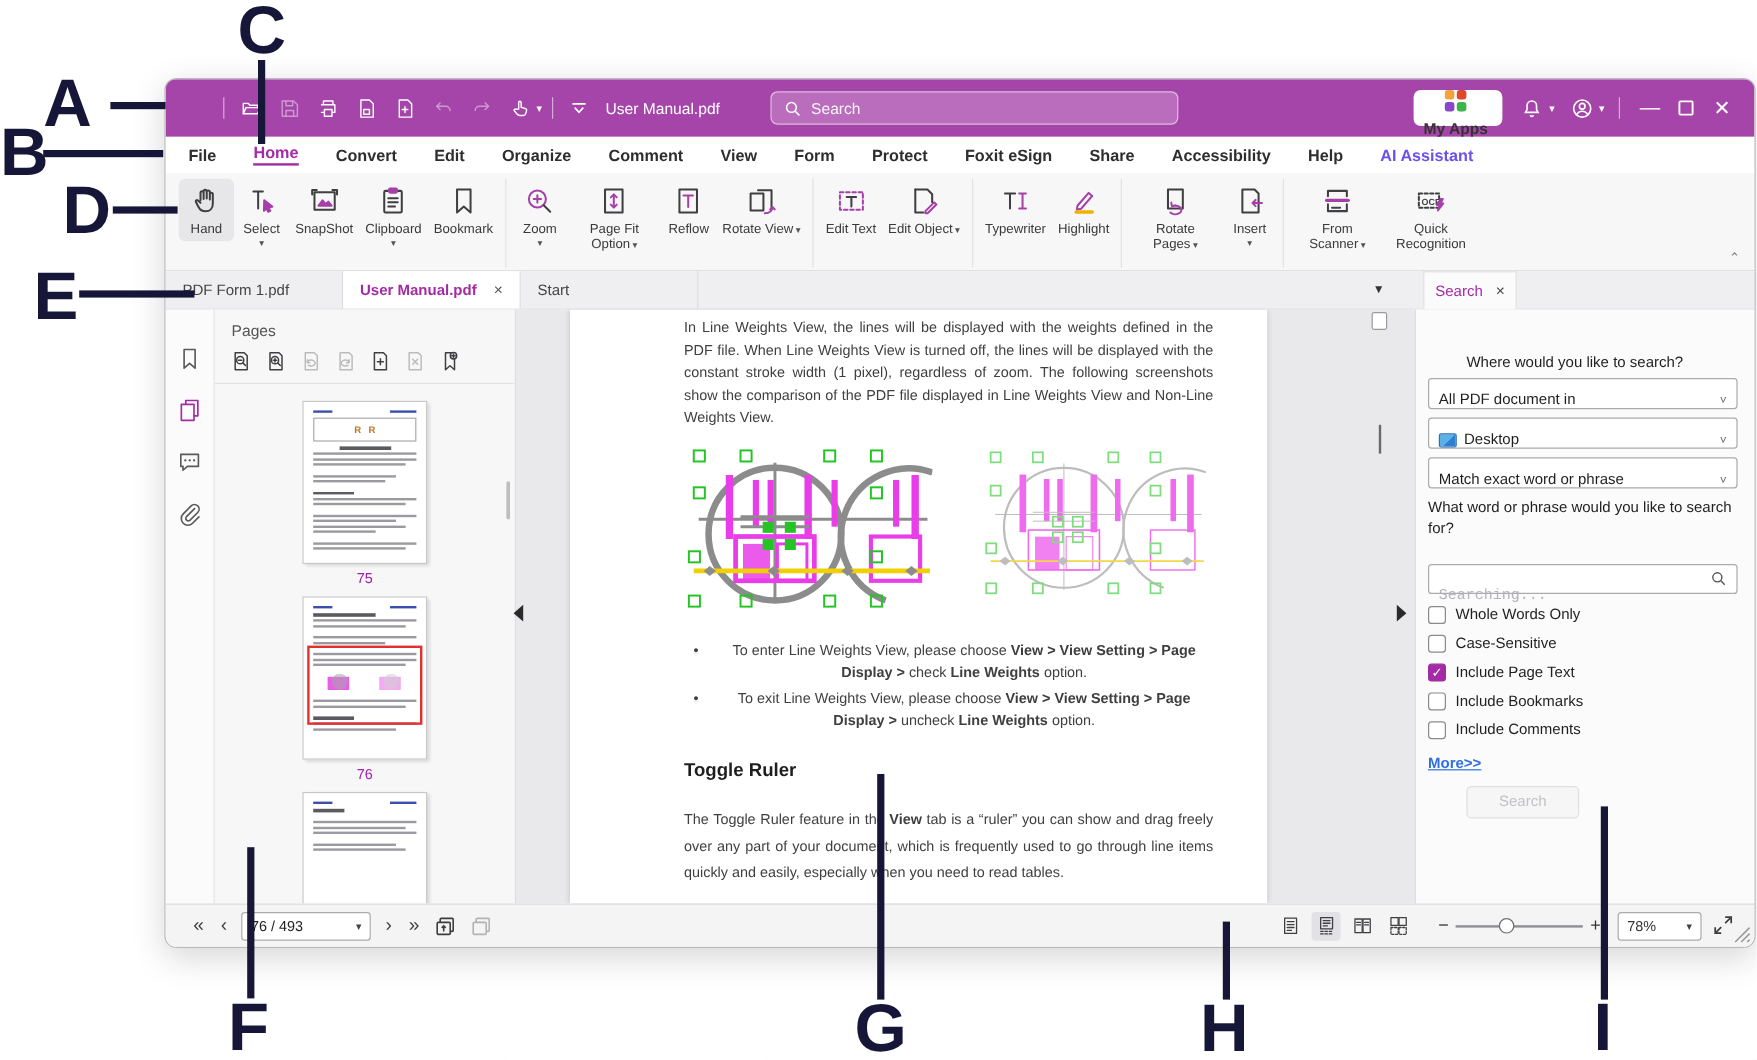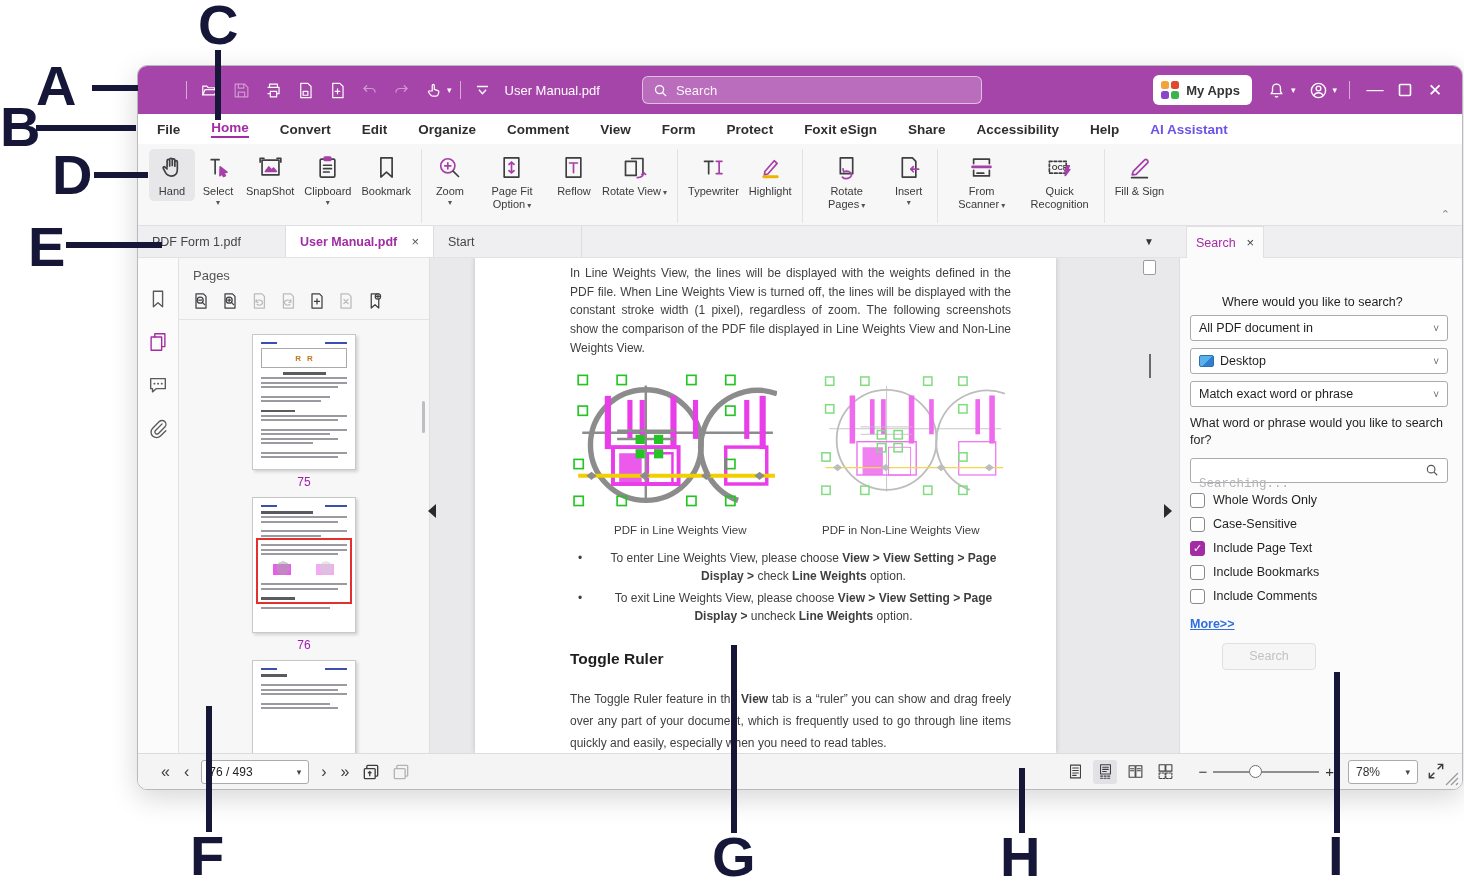--- a/index.html
+++ b/index.html
@@ -24,21 +24,21 @@
   .tb-caret { font-size:9px; margin-left:-2px; margin-right:2px; }
   .tb-title { font-size:13px; margin-left:6px; white-space:nowrap; }
   .tb-search { margin-left:42px; width:340px; height:28px; border-radius:6px;
                background:rgba(255,255,255,.22); border:1px solid rgba(255,255,255,.55);
                display:flex; align-items:center; padding:0 10px; gap:8px; }
   .tb-search input { background:transparent; border:none; outline:none; color:#fff;
                      font-size:13px; width:100%; font-family:inherit; }
   .tb-search input::placeholder { color:rgba(255,255,255,.92); }
   .tb-right { margin-left:auto; display:flex; align-items:center; }
   .myapps { background:#fff; color:#333; border-radius:6px; height:30px; padding:0 12px 0 8px;
-            display:flex; align-items:center; gap:7px; font-size:13px; font-weight:bold; }
+            display:flex; align-items:center; gap:7px; font-size:13px; font-weight:bold;flex-direction:column; }
   .myapps .dots { display:grid; grid-template-columns:8px 8px; grid-gap:2px; }
   .myapps .dots i { width:8px; height:8px; border-radius:2.5px; display:block; }
   .winbtn { width:30px; height:30px; display:flex; align-items:center; justify-content:center;
             font-size:17px; color:#fff; }
 
   
   .menubar { height:30px; background:#fff; display:flex; align-items:center; gap:31px;
              padding:0 0 0 19px; flex:0 0 auto; }
   .menu-item { font-size:13.5px; font-weight:bold; color:#2e2e2e; white-space:nowrap; cursor:default; }
   .menu-item.active { color:#a32ba3; border-bottom:2.5px solid #a32ba3; padding-bottom:1px; }
@@ -134,26 +134,26 @@
   .doc-tick { position:absolute; right:28px; top:96px; width:2px; height:24px; background:#6a6a6e; }
   .panel-expand { position:absolute; right:7px; top:246px; width:0; height:0;
                   border-top:7px solid transparent; border-bottom:7px solid transparent;
                   border-left:8px solid #2a2a2a; }
 
   
   .searchpanel { width:283px; background:#fbfbfc; border-left:1px solid #dddde0; flex:0 0 auto;
                  padding:36px 14px 0 10px; font-size:12.5px; color:#1f1f1f; }
   .sp-label { margin-bottom:5px; line-height:1.3;margin-left:32px; }
   .sp-select { height:26px; background:#fff; border:1px solid #ababaf; border-radius:3px;
-               display:flex; align-items:center; padding:0 8px; margin-bottom:7px; gap:6px; }
+               display:flex; align-items:flex-end; padding:0 8px; margin-bottom:7px; gap:6px; }
   .sp-select .val { flex:1; white-space:nowrap; overflow:hidden; }
   .sp-select .dd { color:#666; font-size:10px; }
   .desktop-ic { width:15px; height:12px; border-radius:2px;
                 background:linear-gradient(135deg,#59b1e8 0 55%, #2f7fd0 55%); border:1px solid #2f6fb0; }
-  .sp-q2 { margin:8px 0 10px; }
+  .sp-q2 { margin:8px 0 22px; }
   .sp-input { height:25px; background:#fff; border:1px solid #ababaf; border-radius:3px;
               display:flex; align-items:center; padding:0 8px; margin-bottom:10px; }
   .sp-input input { border:none; outline:none; flex:1; font-size:12.5px; color:#333;
                     font-family:Liberation Mono, monospace; background:transparent;margin-top:28px; }
   .sp-input input::placeholder { color:#b4b4b8; }
   .sp-input svg { width:14px; height:14px; color:#555; }
   .sp-check { display:flex; align-items:center; gap:8px; margin-bottom:9px; }
   .sp-box { width:15px; height:15px; border:1px solid #8a8a8e; border-radius:3px; background:#fff;
             display:flex; align-items:center; justify-content:center; flex:0 0 auto; }
   .sp-box.on { background:#a32ba3; border-color:#a32ba3; color:#fff; font-size:11px; }
@@ -388,20 +388,37 @@
                 <rect x="4" y="6.5" width="9.5" height="12.5"></rect>
                 <path d="M9.5 4h10v13"></path>
                 <path stroke="#a63fa8" d="M14.5 21c3.5 0 5.5-1.8 5.7-4.4M18.5 18.2l1.7-1.7 1.7 1.7"></path>
               </svg></span>
             <span>Rotate View<span class="rb-caret inline">▾</span></span>
           </div>
         </div>
         <div class="rb-group">
           <div class="rb-btn">
             <span class="ric"><svg viewBox="0 0 24 24" fill="none" stroke="#3f3f42" stroke-width="1.5" stroke-linecap="round" stroke-linejoin="round">
+                <rect stroke="#a63fa8" stroke-dasharray="2.6 2" x="3.5" y="5.5" width="17" height="13"></rect>
+                <path d="M8.5 9h7M12 9v7"></path>
+              </svg></span>
+            <span>Edit Text</span>
+          </div>
+          <div class="rb-btn">
+            <span class="ric"><svg viewBox="0 0 24 24" fill="none" stroke="#3f3f42" stroke-width="1.5" stroke-linecap="round" stroke-linejoin="round">
+                <path d="M6 3.5h9l3.5 3.5v6"></path>
+                <path d="M6 3.5v17h6"></path>
+                <path stroke="#a63fa8" d="M13.5 19.5l6.5-6.5 1.6 1.6-6.5 6.5h-1.6z"></path>
+              </svg></span>
+            <span>Edit Object<span class="rb-caret inline">▾</span></span>
+          </div>
+        </div>
+        <div class="rb-group">
+          <div class="rb-btn">
+            <span class="ric"><svg viewBox="0 0 24 24" fill="none" stroke="#3f3f42" stroke-width="1.5" stroke-linecap="round" stroke-linejoin="round">
                 <path d="M4 6.5h7.5M7.7 6.5v11"></path>
                 <path stroke="#a63fa8" d="M14.5 6.5h5M17 6.5v11M14.5 17.5h5"></path>
               </svg></span>
             <span>Typewriter</span>
           </div>
           <div class="rb-btn">
             <span class="ric"><svg viewBox="0 0 24 24" fill="none" stroke="#3f3f42" stroke-width="1.5" stroke-linecap="round" stroke-linejoin="round">
                 <path stroke="#a63fa8" d="M7 15.5 15.3 6l2.6 2.3-8.3 9.5-3 .7z"></path>
                 <path stroke="#f0b400" stroke-width="2.6" d="M6 20.2h12"></path>
               </svg></span>
@@ -433,29 +450,20 @@
               </svg></span>
             <span>From Scanner<span class="rb-caret inline">▾</span></span>
           </div>
           <div class="rb-btn">
             <span class="ric"><svg viewBox="0 0 24 24" fill="none" stroke="#3f3f42" stroke-width="1.5" stroke-linecap="round" stroke-linejoin="round">
                 <rect stroke-dasharray="2.4 1.8" x="3" y="6.5" width="15" height="10.5"></rect>
                 <text x="5" y="14.6" font-size="6.6" fill="#3f3f42" stroke="none" font-family="Liberation Sans, sans-serif" font-weight="bold">OCR</text>
                 <path fill="#a63fa8" stroke="#a63fa8" d="M19.2 10.5 16.5 15h2l-1.4 4 4-5.2h-2l1.6-3.3z"></path>
               </svg></span>
             <span>Quick Recognition</span>
-          </div>
-        </div>
-        <div class="rb-group">
-          <div class="rb-btn">
-            <span class="ric"><svg viewBox="0 0 24 24" fill="none" stroke="#3f3f42" stroke-width="1.5" stroke-linecap="round" stroke-linejoin="round">
-                <path stroke="#a63fa8" d="M5.5 18.5l.9-3L16.6 5.3a1.5 1.5 0 0 1 2.1 0l.5.5a1.5 1.5 0 0 1 0 2.1L9 18.1l-3.5.4z"></path>
-                <path d="M5 21h14"></path>
-              </svg></span>
-            <span>Fill &amp; Sign</span>
           </div>
         </div>
         <span class="ribbon-collapse">⌃</span>
     </div>
 
     <div class="tabstrip" id="tabstrip">
         <div class="doctab">
           <span>PDF Form 1.pdf</span>
         </div>
         <div class="doctab active">
@@ -682,24 +690,20 @@
                   <rect x="112" y="122" width="9" height="9" fill="none" stroke="#7fdc7f" stroke-width="1.6"></rect>
                   <rect x="150" y="122" width="9" height="9" fill="none" stroke="#7fdc7f" stroke-width="1.6"></rect>
                   <rect x="150" y="86" width="9" height="9" fill="none" stroke="#7fdc7f" stroke-width="1.6"></rect>
                   <rect x="62" y="62" width="9" height="9" fill="none" stroke="#7fdc7f" stroke-width="1.6"></rect>
                   <rect x="80" y="62" width="9" height="9" fill="none" stroke="#7fdc7f" stroke-width="1.6"></rect>
                   <rect x="62" y="76" width="9" height="9" fill="none" stroke="#7fdc7f" stroke-width="1.6"></rect>
                   <rect x="80" y="76" width="9" height="9" fill="none" stroke="#7fdc7f" stroke-width="1.6"></rect>
   </svg>
               </span>
           </div>
-          <div class="caprow">
-            <span class="cap">PDF in Line Weights View</span>
-            <span class="cap">PDF in Non-Line Weights View</span>
-          </div>
           <ul class="bullets">
             <li>To enter Line Weights View, please choose <b>View &gt; View Setting &gt; Page Display &gt;</b> check <b>Line Weights</b> option.</li>
             <li>To exit Line Weights View, please choose <b>View &gt; View Setting &gt; Page Display &gt;</b> uncheck <b>Line Weights</b> option.</li>
           </ul>
           <div class="dhead">Toggle Ruler</div>
           <p class="p2">The Toggle Ruler feature in the <b>View</b> tab is a “ruler” you can show and drag freely over any part of your document, which is frequently used to go through line items quickly and easily, especially when you need to read tables.</p>
         </div>
         <div class="doc-scrollthumb"></div>
         <div class="doc-tick"></div>
         <div class="panel-expand"></div>

